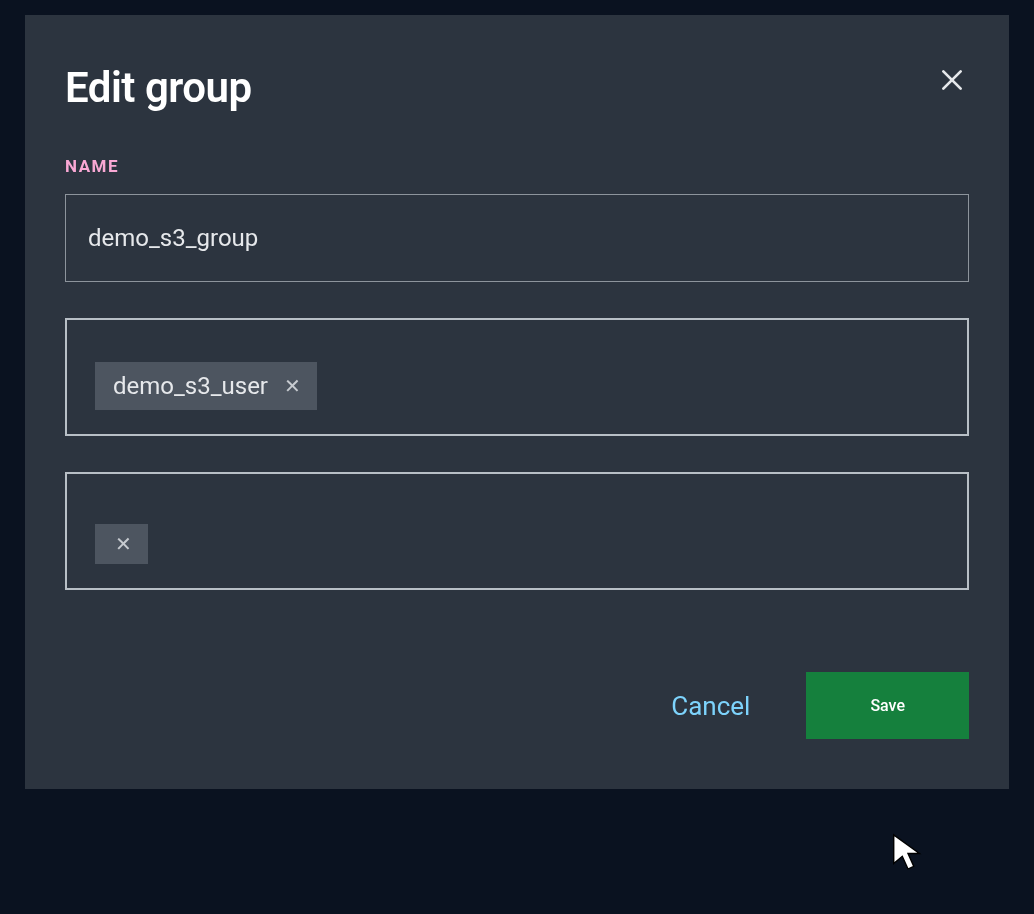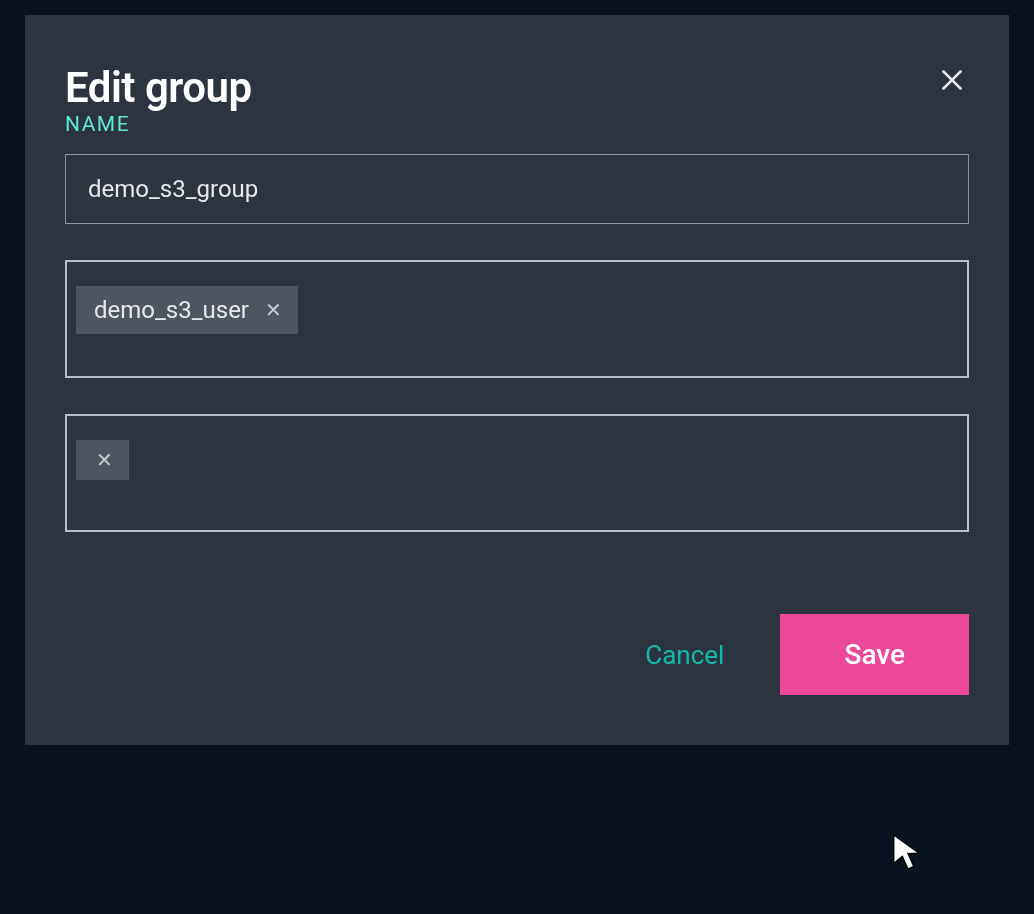--- a/index.html
+++ b/index.html
@@ -21,20 +21,21 @@
       left: 25px;
       right: 25px;
       background: #2c343f;
       padding: 48px 40px 50px 40px;
       color: #e6e8eb;
     }
     .modal-header {
       display: flex;
       justify-content: space-between;
       align-items: flex-start;
+      margin-bottom: 44px;
     }
     .modal-title {
       font-size: 42px;
       font-weight: 600;
       color: #ffffff;
       letter-spacing: -0.5px;
     }
     .close-btn {
       background: none;
       border: none;
@@ -47,46 +48,46 @@
     }
     .close-btn svg {
       width: 26px;
       height: 26px;
     }
     .form-group {
       margin-bottom: 36px;
     }
     .form-label {
       display: block;
-      font-size: 21px;
-      font-weight: 400;
+      font-size: 17px;
+      font-weight: 700;
       letter-spacing: 1.5px;
-      color: #5eead4;
+      color: #f9a8d4;
       margin-bottom: 18px;
     }
     .text-input {
       width: 100%;
       background: transparent;
       border: 1.5px solid #8d949c;
-      padding: 20px 22px;
+      padding: 29px 22px;
       font-size: 24px;
       color: #e6e8eb;
       outline: none;
       font-family: inherit;
     }
     .tag-input {
       width: 100%;
       min-height: 118px;
       background: transparent;
       border: 2px solid #b8bfc6;
-      padding: 24px 9px;
+      padding: 24px 28px;
       display: flex;
       flex-wrap: wrap;
       gap: 10px;
-      align-items: flex-start;
+      align-items: flex-end;
       cursor: text;
     }
     .chip {
       display: inline-flex;
       align-items: center;
       background: #4d5560;
       padding: 10px 14px 10px 18px;
       font-size: 24px;
       color: #e6e8eb;
       gap: 14px;
@@ -106,31 +107,31 @@
     .modal-footer {
       display: flex;
       justify-content: flex-end;
       align-items: center;
       gap: 44px;
       margin-top: 82px;
     }
     .btn-cancel {
       background: none;
       border: none;
-      color: #14b8a6;
+      color: #7dd3fc;
       font-size: 26px;
       cursor: pointer;
       padding: 8px 12px;
       font-family: inherit;
     }
     .btn-save {
-      background: #ec4899;
+      background: #15803d;
       border: none;
       color: #ffffff;
-      font-size: 28px;
+      font-size: 16px;
       font-weight: 500;
       padding: 24px 64px;
       cursor: pointer;
       font-family: inherit;
     }
     .cursor {
       position: absolute;
       left: 890px;
       top: 832px;
       pointer-events: none;

